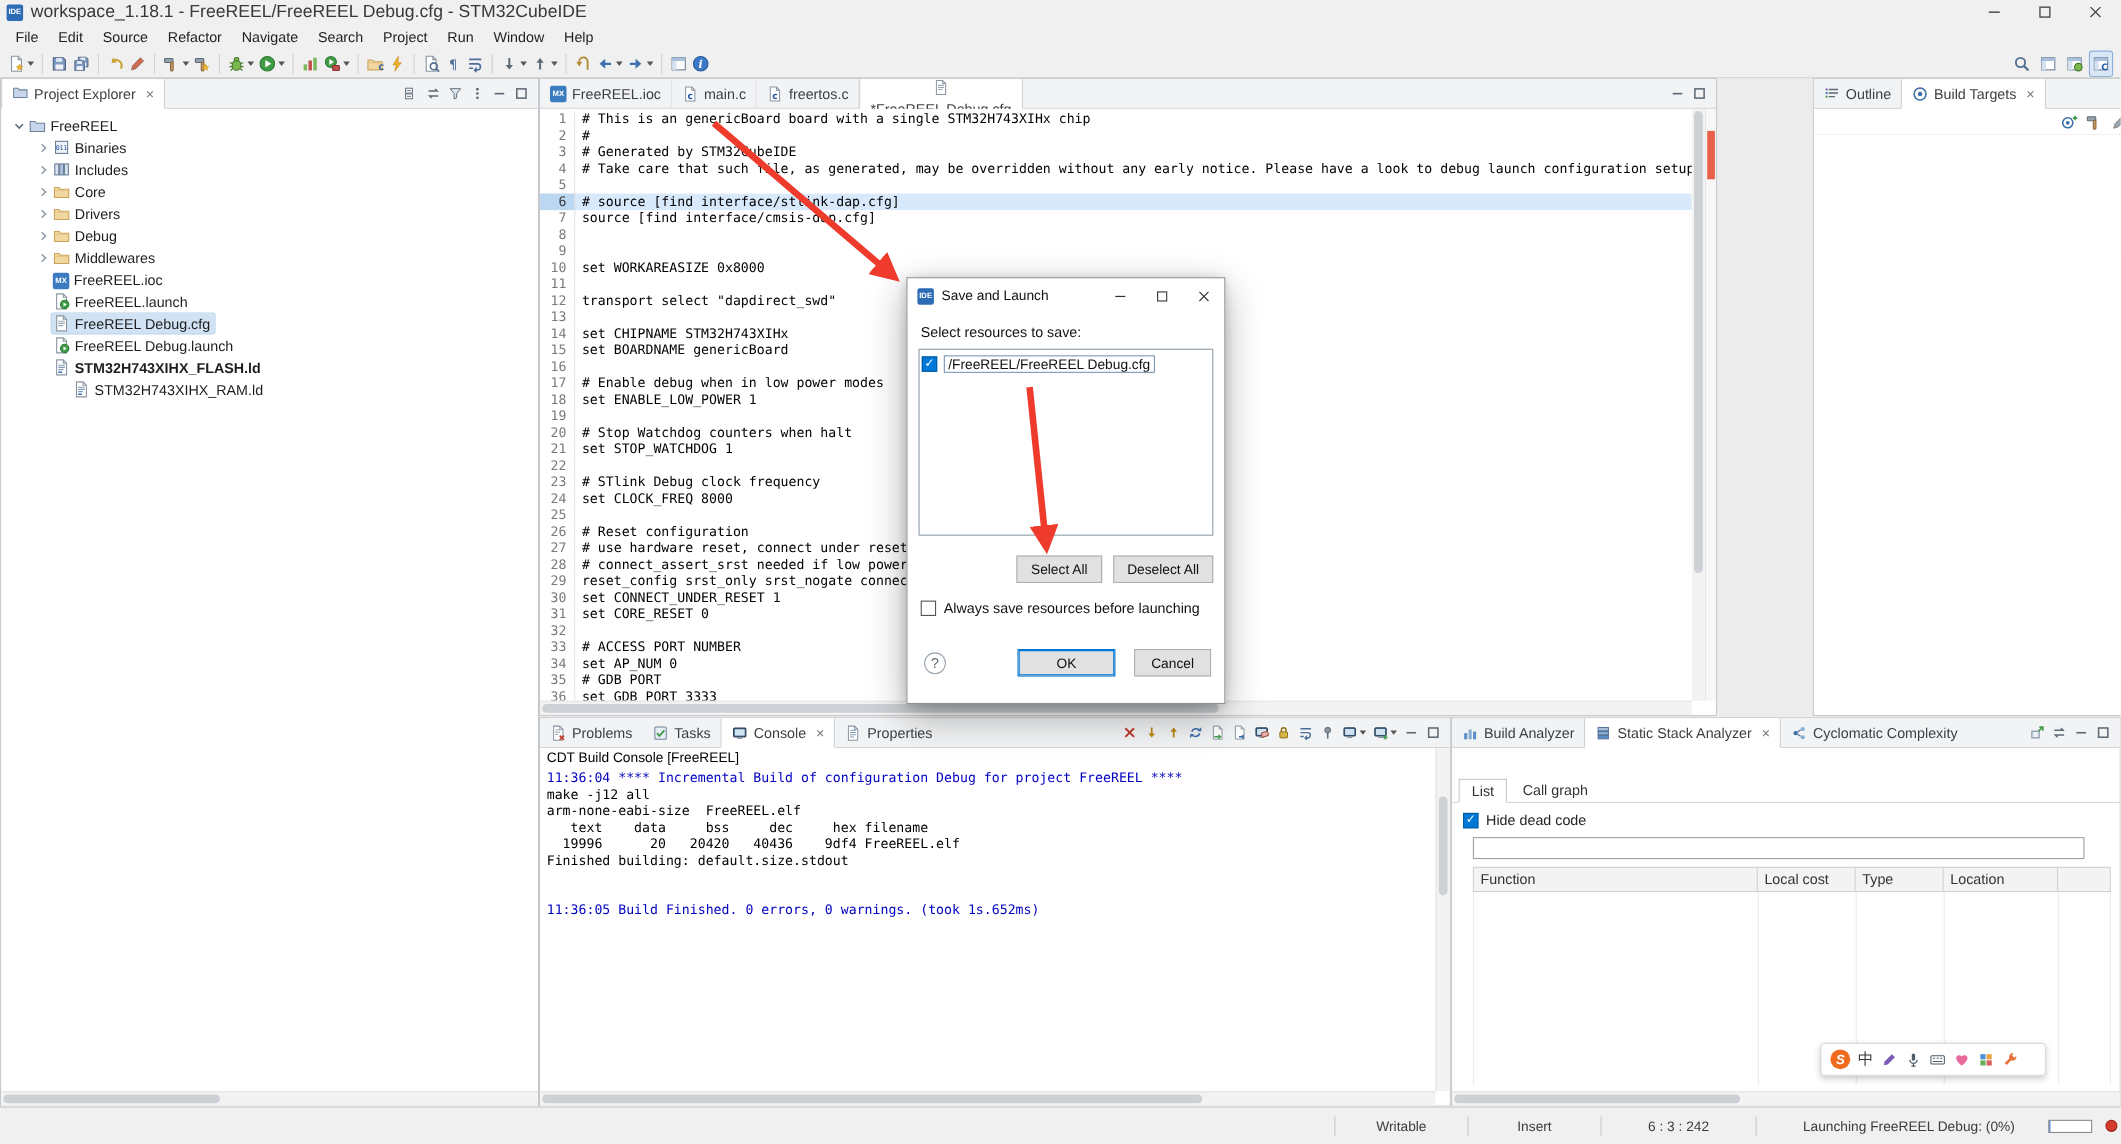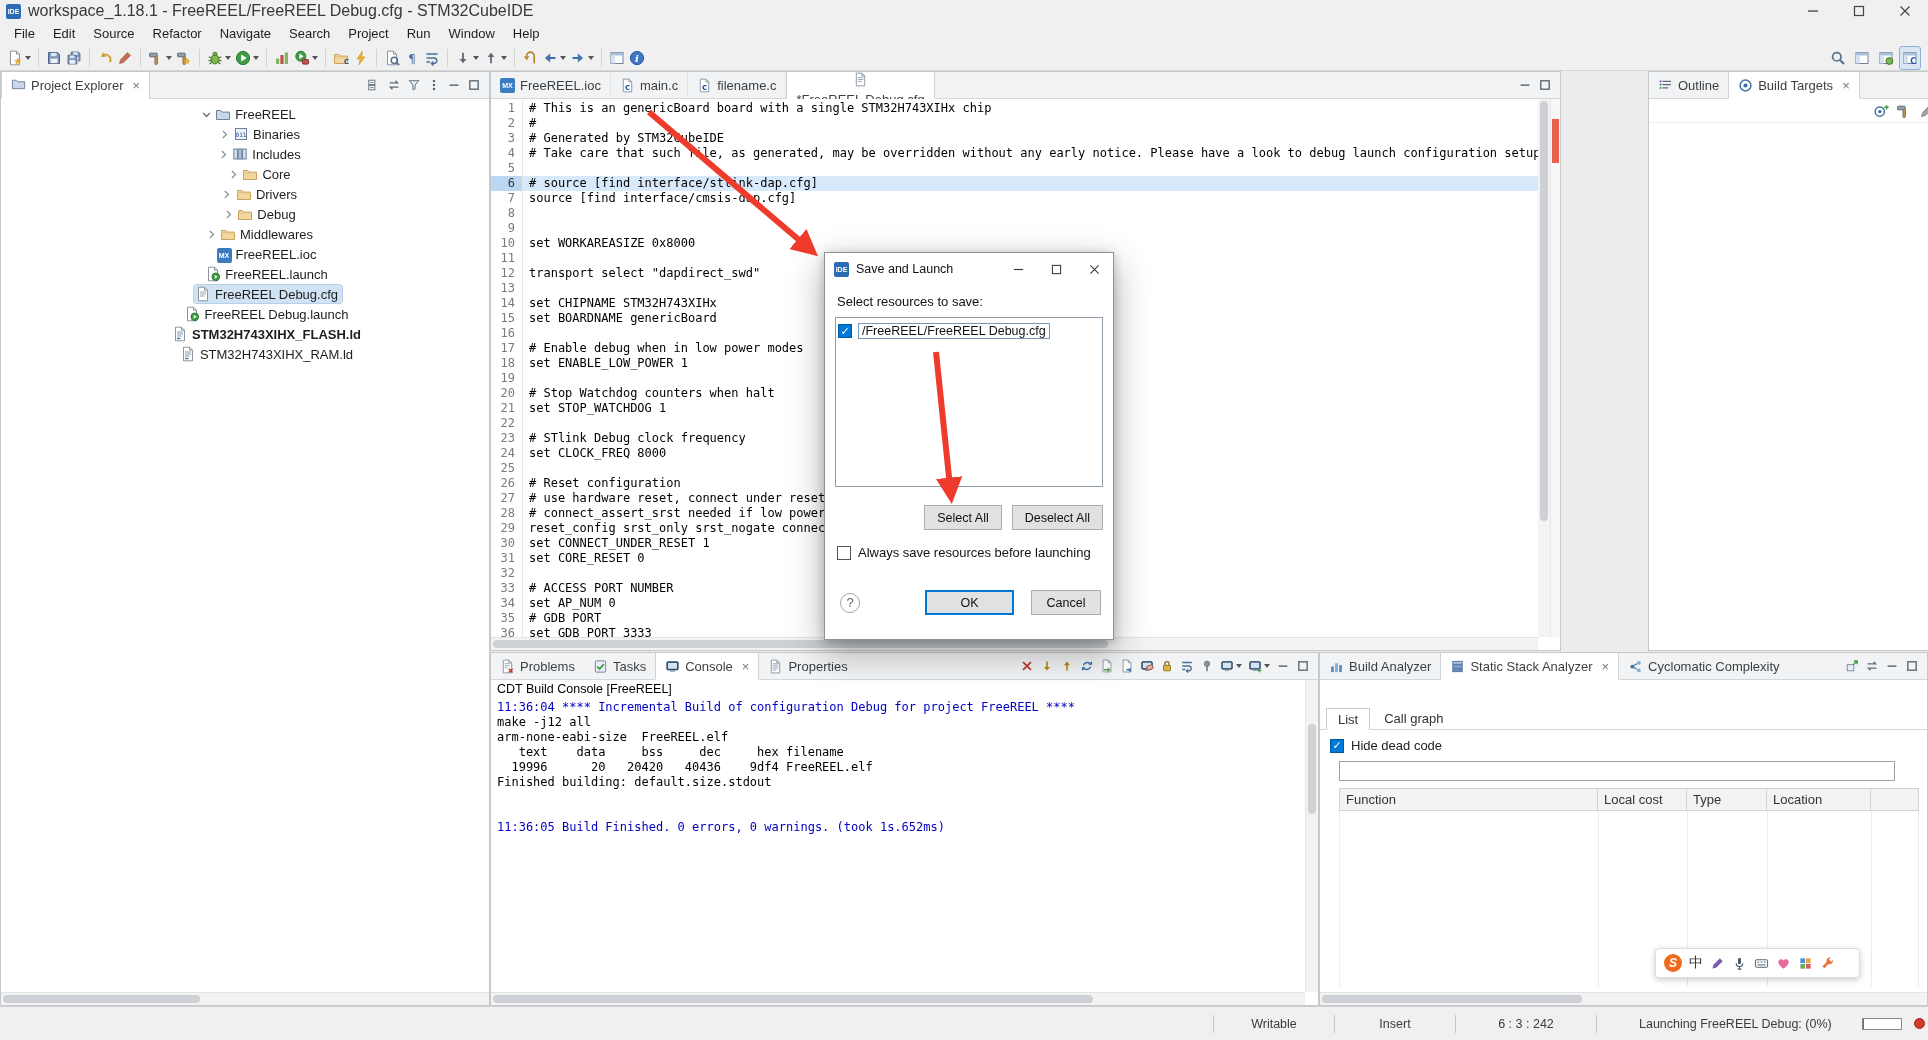--- a/index.html
+++ b/index.html
@@ -29,21 +29,21 @@
   .vtabbar{height:27px;background:#f2f3f4;border-bottom:1px solid #d4d7da;display:flex;align-items:stretch;position:relative;justify-content:space-between;}
   .vtab{display:flex;align-items:center;gap:5px;padding:0 9px;color:#3c3f42;white-space:nowrap;}
   .vtab svg{width:15px;height:15px;}
   .vtab.active{background:#fff;border-left:1px solid #cfd2d5;border-right:1px solid #cfd2d5;margin-bottom:-1px;border-bottom:1px solid #fff;}
   .vtab .x{color:#777;margin-left:4px;font-size:13px;}
   .vt-right{margin-left:auto;display:flex;align-items:center;gap:2px;padding-right:6px;}
   .vt-right .tbi svg{width:14px;height:14px;}
 
   
   #pe-tree{padding-top:5px;}
-  .trow{height:20px;display:flex;align-items:center;color:#1e1e1e;white-space:nowrap;justify-content:center;}
+  .trow{height:20px;display:flex;align-items:center;color:#1e1e1e;white-space:nowrap;}
   .trow .arr{width:16px;display:flex;justify-content:center;flex:none;}
   .trow .arr svg{width:13px;height:13px;}
   .selwrap{display:flex;align-items:center;gap:4px;padding:1px 4px 1px 1px;border-radius:2px;}
   .selwrap.sel{background:#d0e2f4;outline:1px solid #b7d1ea;}
   .selwrap .tic svg{width:16px;height:16px;display:block;}
   .trow.bold .lbl{font-weight:bold;}
   .mx{width:15px;height:15px;background:#3b7bbf;color:#fff;font-size:7px;font-weight:bold;display:inline-flex;align-items:center;justify-content:center;border-radius:2px;flex:none;}
 
   
   .etabbar{height:27px;background:#f2f3f4;border-bottom:1px solid #d4d7da;display:flex;align-items:stretch;}
@@ -610,21 +610,21 @@
               <svg viewBox="0 0 16 16">
                 <path d="M3.5 1.2h6l3 3v10.6h-9z" fill="#fff" stroke="#8b95a1"></path>
                 <path d="M9.5 1.2v3h3" fill="none" stroke="#8b95a1"></path>
                 <path d="M5 6h6M5 8h6M5 10h4.5" stroke="#7f9ab5" stroke-width="1"></path>
                 <path d="M5 12.5h3.5" stroke="#3f72ad" stroke-width="1.4"></path>
               </svg>
             </span>
             <span class="lbl">STM32H743XIHX_FLASH.ld</span>
           </span>
         </div>
-        <div class="trow" style="padding-left:30px">
+        <div class="trow" style="padding-left:48px">
           <span class="arr"></span>
           <span class="selwrap">
             <span class="tic">
               <svg viewBox="0 0 16 16">
                 <path d="M3.5 1.2h6l3 3v10.6h-9z" fill="#fff" stroke="#8b95a1"></path>
                 <path d="M9.5 1.2v3h3" fill="none" stroke="#8b95a1"></path>
                 <path d="M5 6h6M5 8h6M5 10h4.5" stroke="#7f9ab5" stroke-width="1"></path>
                 <path d="M5 12.5h3.5" stroke="#3f72ad" stroke-width="1.4"></path>
               </svg>
             </span>
@@ -654,21 +654,21 @@
           <span>main.c</span>
         </span>
         <span class="etab">
           <span style="display:inline-flex">
             <svg viewBox="0 0 16 16">
               <path d="M3.5 1.2h6l3 3v10.6h-9z" fill="#fff" stroke="#8b95a1"></path>
               <path d="M9.5 1.2v3h3" fill="none" stroke="#8b95a1"></path>
               <text x="8" y="13" font-size="9" text-anchor="middle" fill="#2255aa" font-weight="bold" font-family="DejaVu Sans,sans-serif">c</text>
             </svg>
           </span>
-          <span>filename.c</span>
+          <span>freertos.c</span>
         </span>
         <span class="etab active">
           <span style="display:inline-flex">
             <svg viewBox="0 0 16 16">
               <path d="M3.5 1.2h6l3 3v10.6h-9z" fill="#fff" stroke="#8b95a1"></path>
               <path d="M9.5 1.2v3h3" fill="none" stroke="#8b95a1"></path>
               <path d="M5 6h6M5 8h6M5 10h4.5" stroke="#9aa7b3" stroke-width="1"></path>
             </svg>
           </span>
           <span>*FreeREEL Debug.cfg</span>

